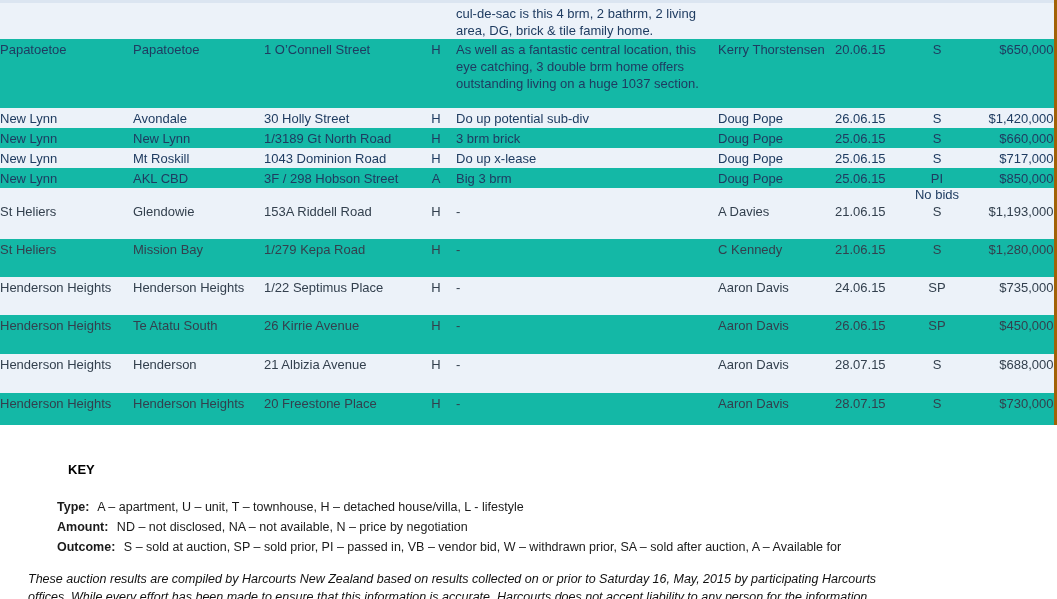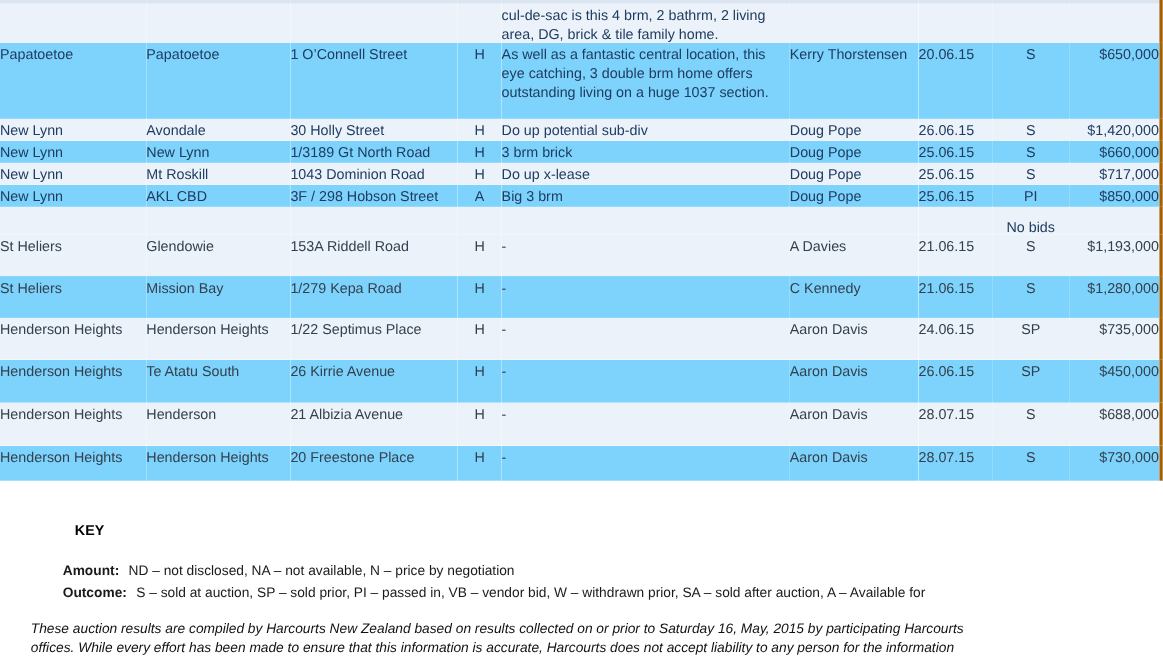--- a/index.html
+++ b/index.html
@@ -18,34 +18,34 @@
     border-right:7px solid #a16207;
     border-top:3px solid #dbe5f1;
   }
   table.results td{
     vertical-align:top;
     font-size:13px;
     line-height:17px;
     padding:2px 0 0 0;
     overflow:hidden;
   }
-  tr.row-blue{background:#7dd3fc;}
+  tr.row-blue{background:#14b8a6;}
   tr.row-pale{background:#ecf2f9;}
   tr.tone-navy{color:#1f3c61;}
   tr.tone-dark{color:#33404e;}
   td.c-office {padding-left:5px;}
   td.c-suburb {padding-left:4px;}
   td.c-address{padding-left:4px;}
   td.c-type   {text-align:center;}
   td.c-desc   {padding-left:12px;padding-right:10px;}
   td.c-agent  {padding-left:11px;padding-right:10px;margin-left:20px;}
   td.c-date   {padding-left:3px;}
   td.c-outcome{text-align:center;}
   td.c-amount {text-align:right;padding-right:7px;}
-  tr.row-subnote td{padding-top:12px;line-height:13px;}
+  tr.row-subnote td{padding-top:0;line-height:13px;}
   
   .key-block{
     margin:37px 0 0 57px;
     color:#1a1a1a;
   }
   .key-title{
     font-weight:bold;
     font-size:13px;
     color:#000000;
     margin-bottom:20px;
@@ -227,17 +227,18 @@
         <td class="c-agent">Aaron Davis</td>
         <td class="c-date">28.07.15</td>
         <td class="c-outcome">S</td>
         <td class="c-amount">$730,000</td>
       </tr>
     </tbody>
 </table>
 
 <div class="key-block">
   <div class="key-title">KEY</div>
+  <div class="key-line"><span class="key-label">Type:</span><span> A – apartment, U – unit, T – townhouse, H – detached house/villa, L - lifestyle</span></div>
   <div class="key-line"><span class="key-label">Amount:</span><span> ND – not disclosed, NA – not available, N – price by negotiation</span></div>
   <div class="key-line"><span class="key-label">Outcome:</span><span> S – sold at auction, SP – sold prior, PI – passed in, VB – vendor bid, W – withdrawn prior, SA – sold after auction, A – Available for</span></div>
 </div>
 
 <div class="disclaimer">These auction results are compiled by Harcourts New Zealand based on results collected on or prior to Saturday 16, May, 2015 by participating Harcourts offices. While every effort has been made to ensure that this information is accurate, Harcourts does not accept liability to any person for the information provided.</div>
 
 </body></html>

